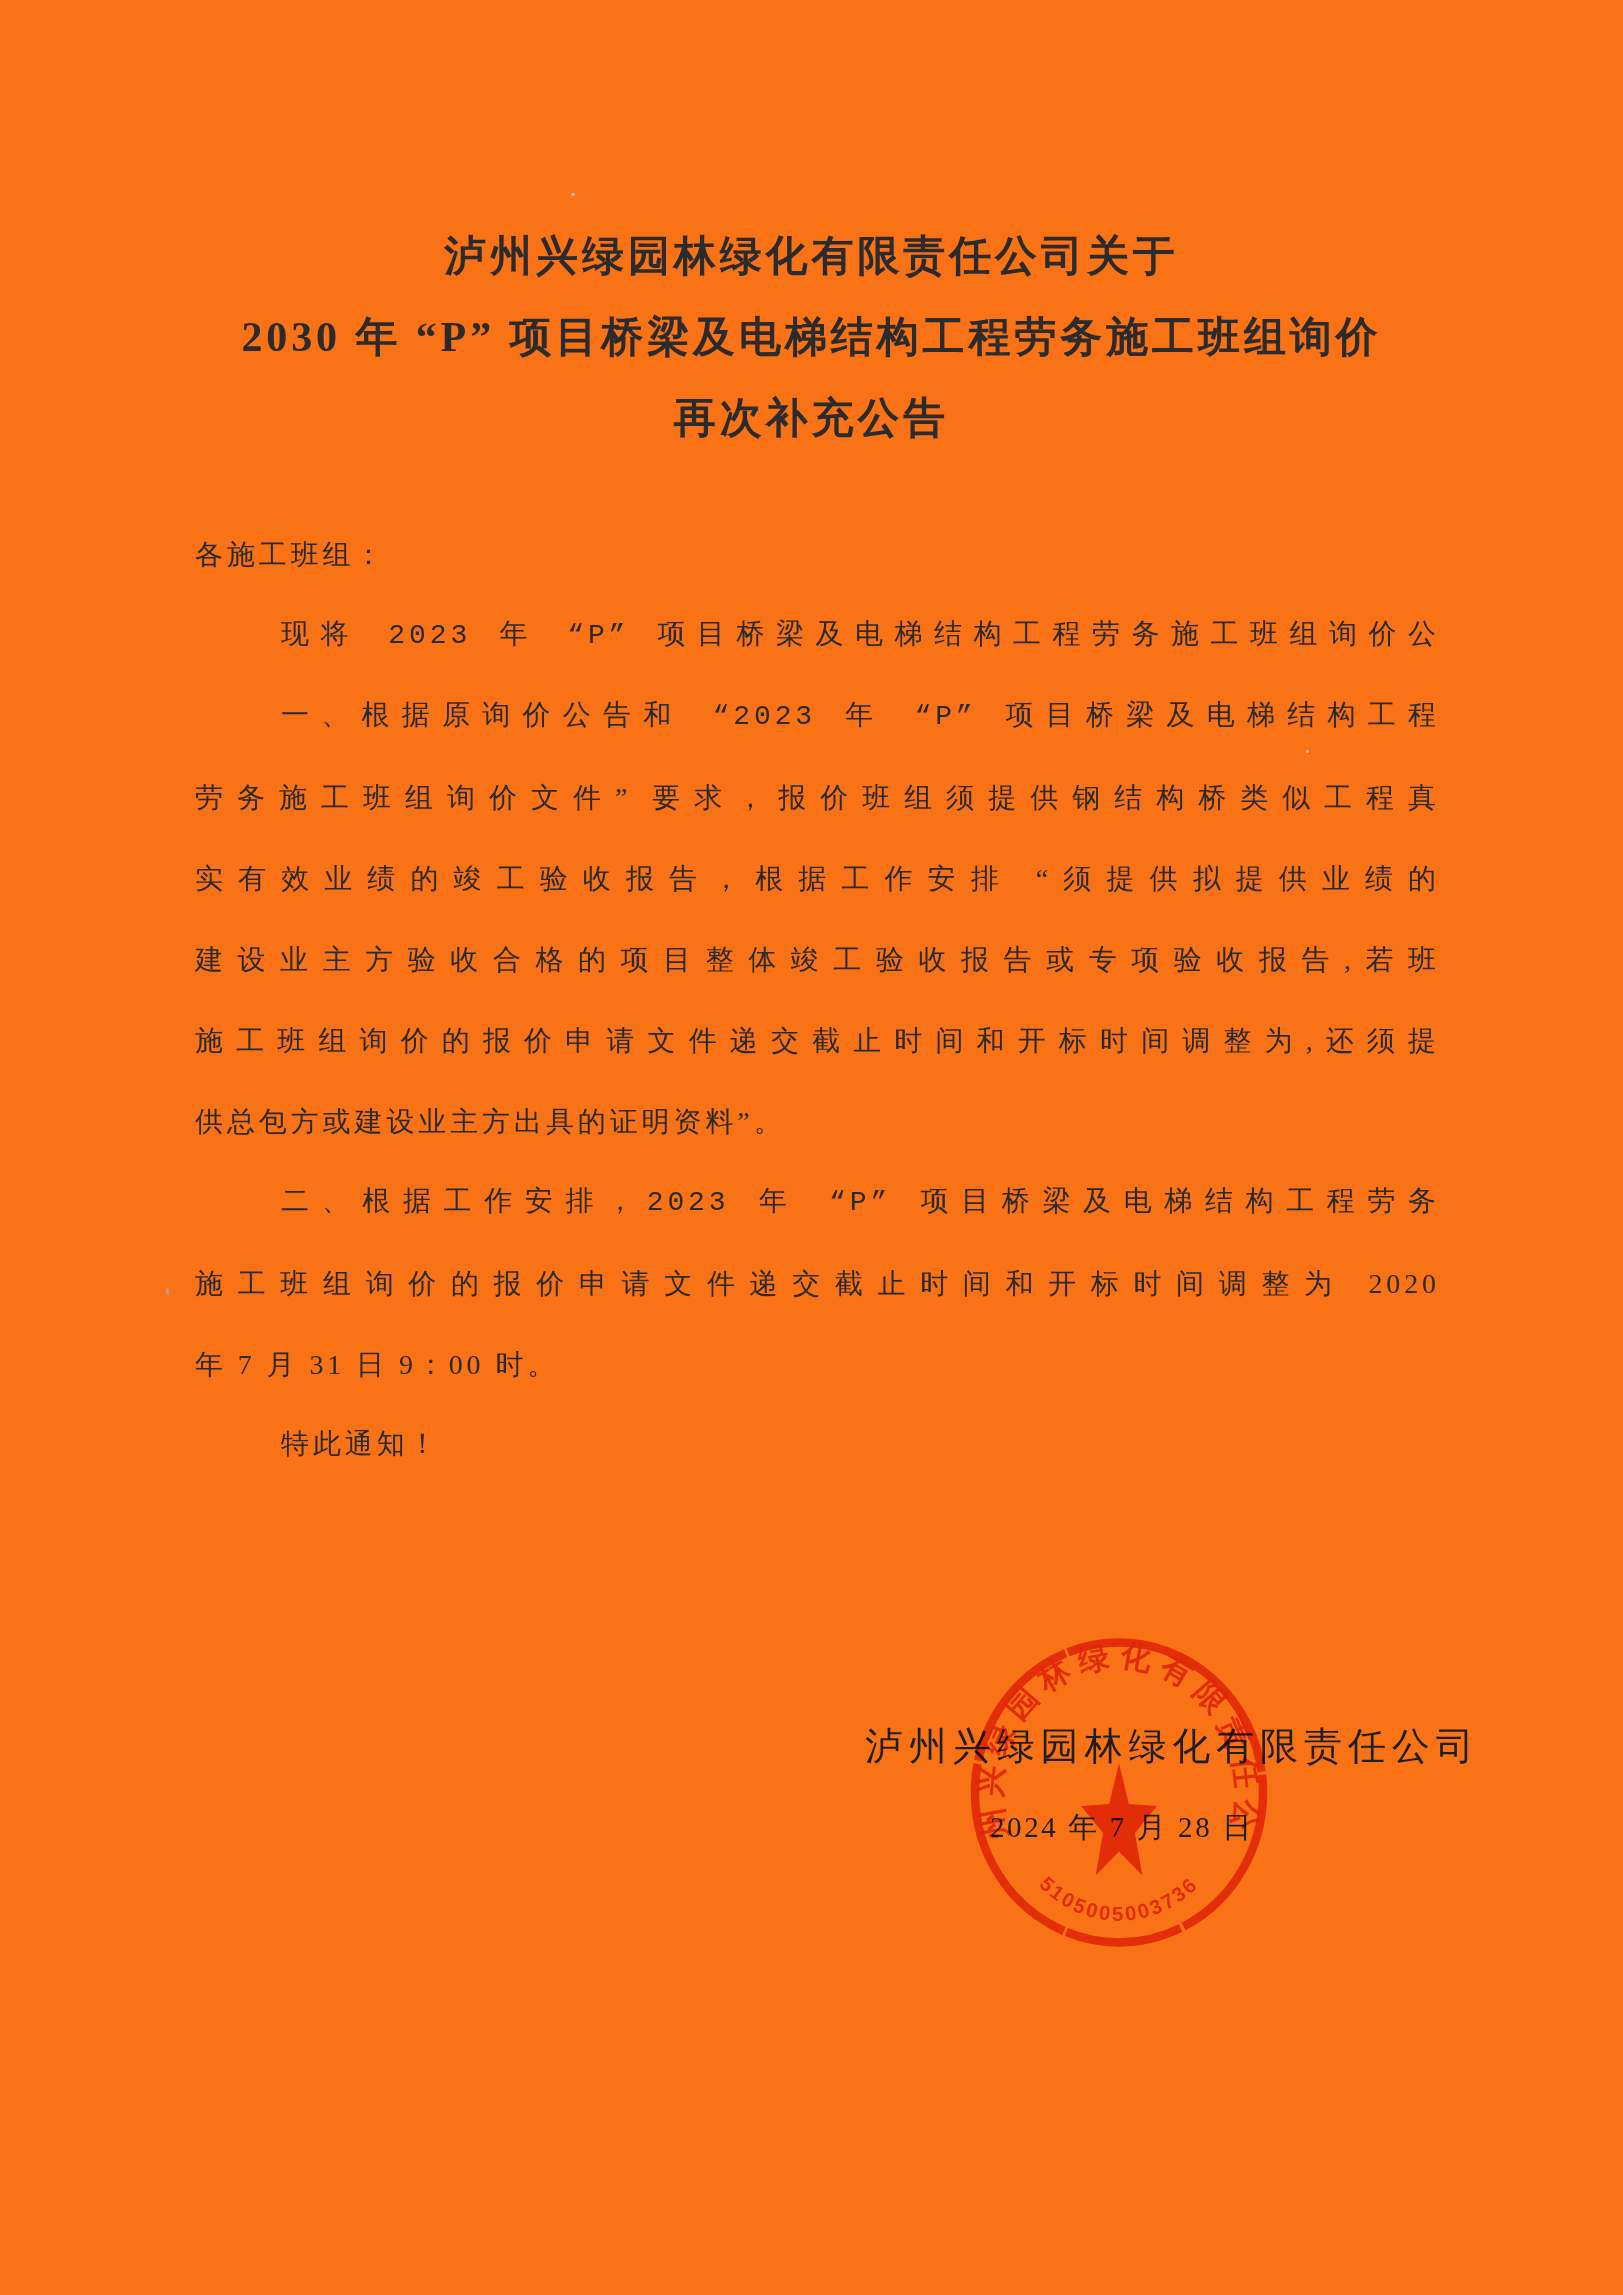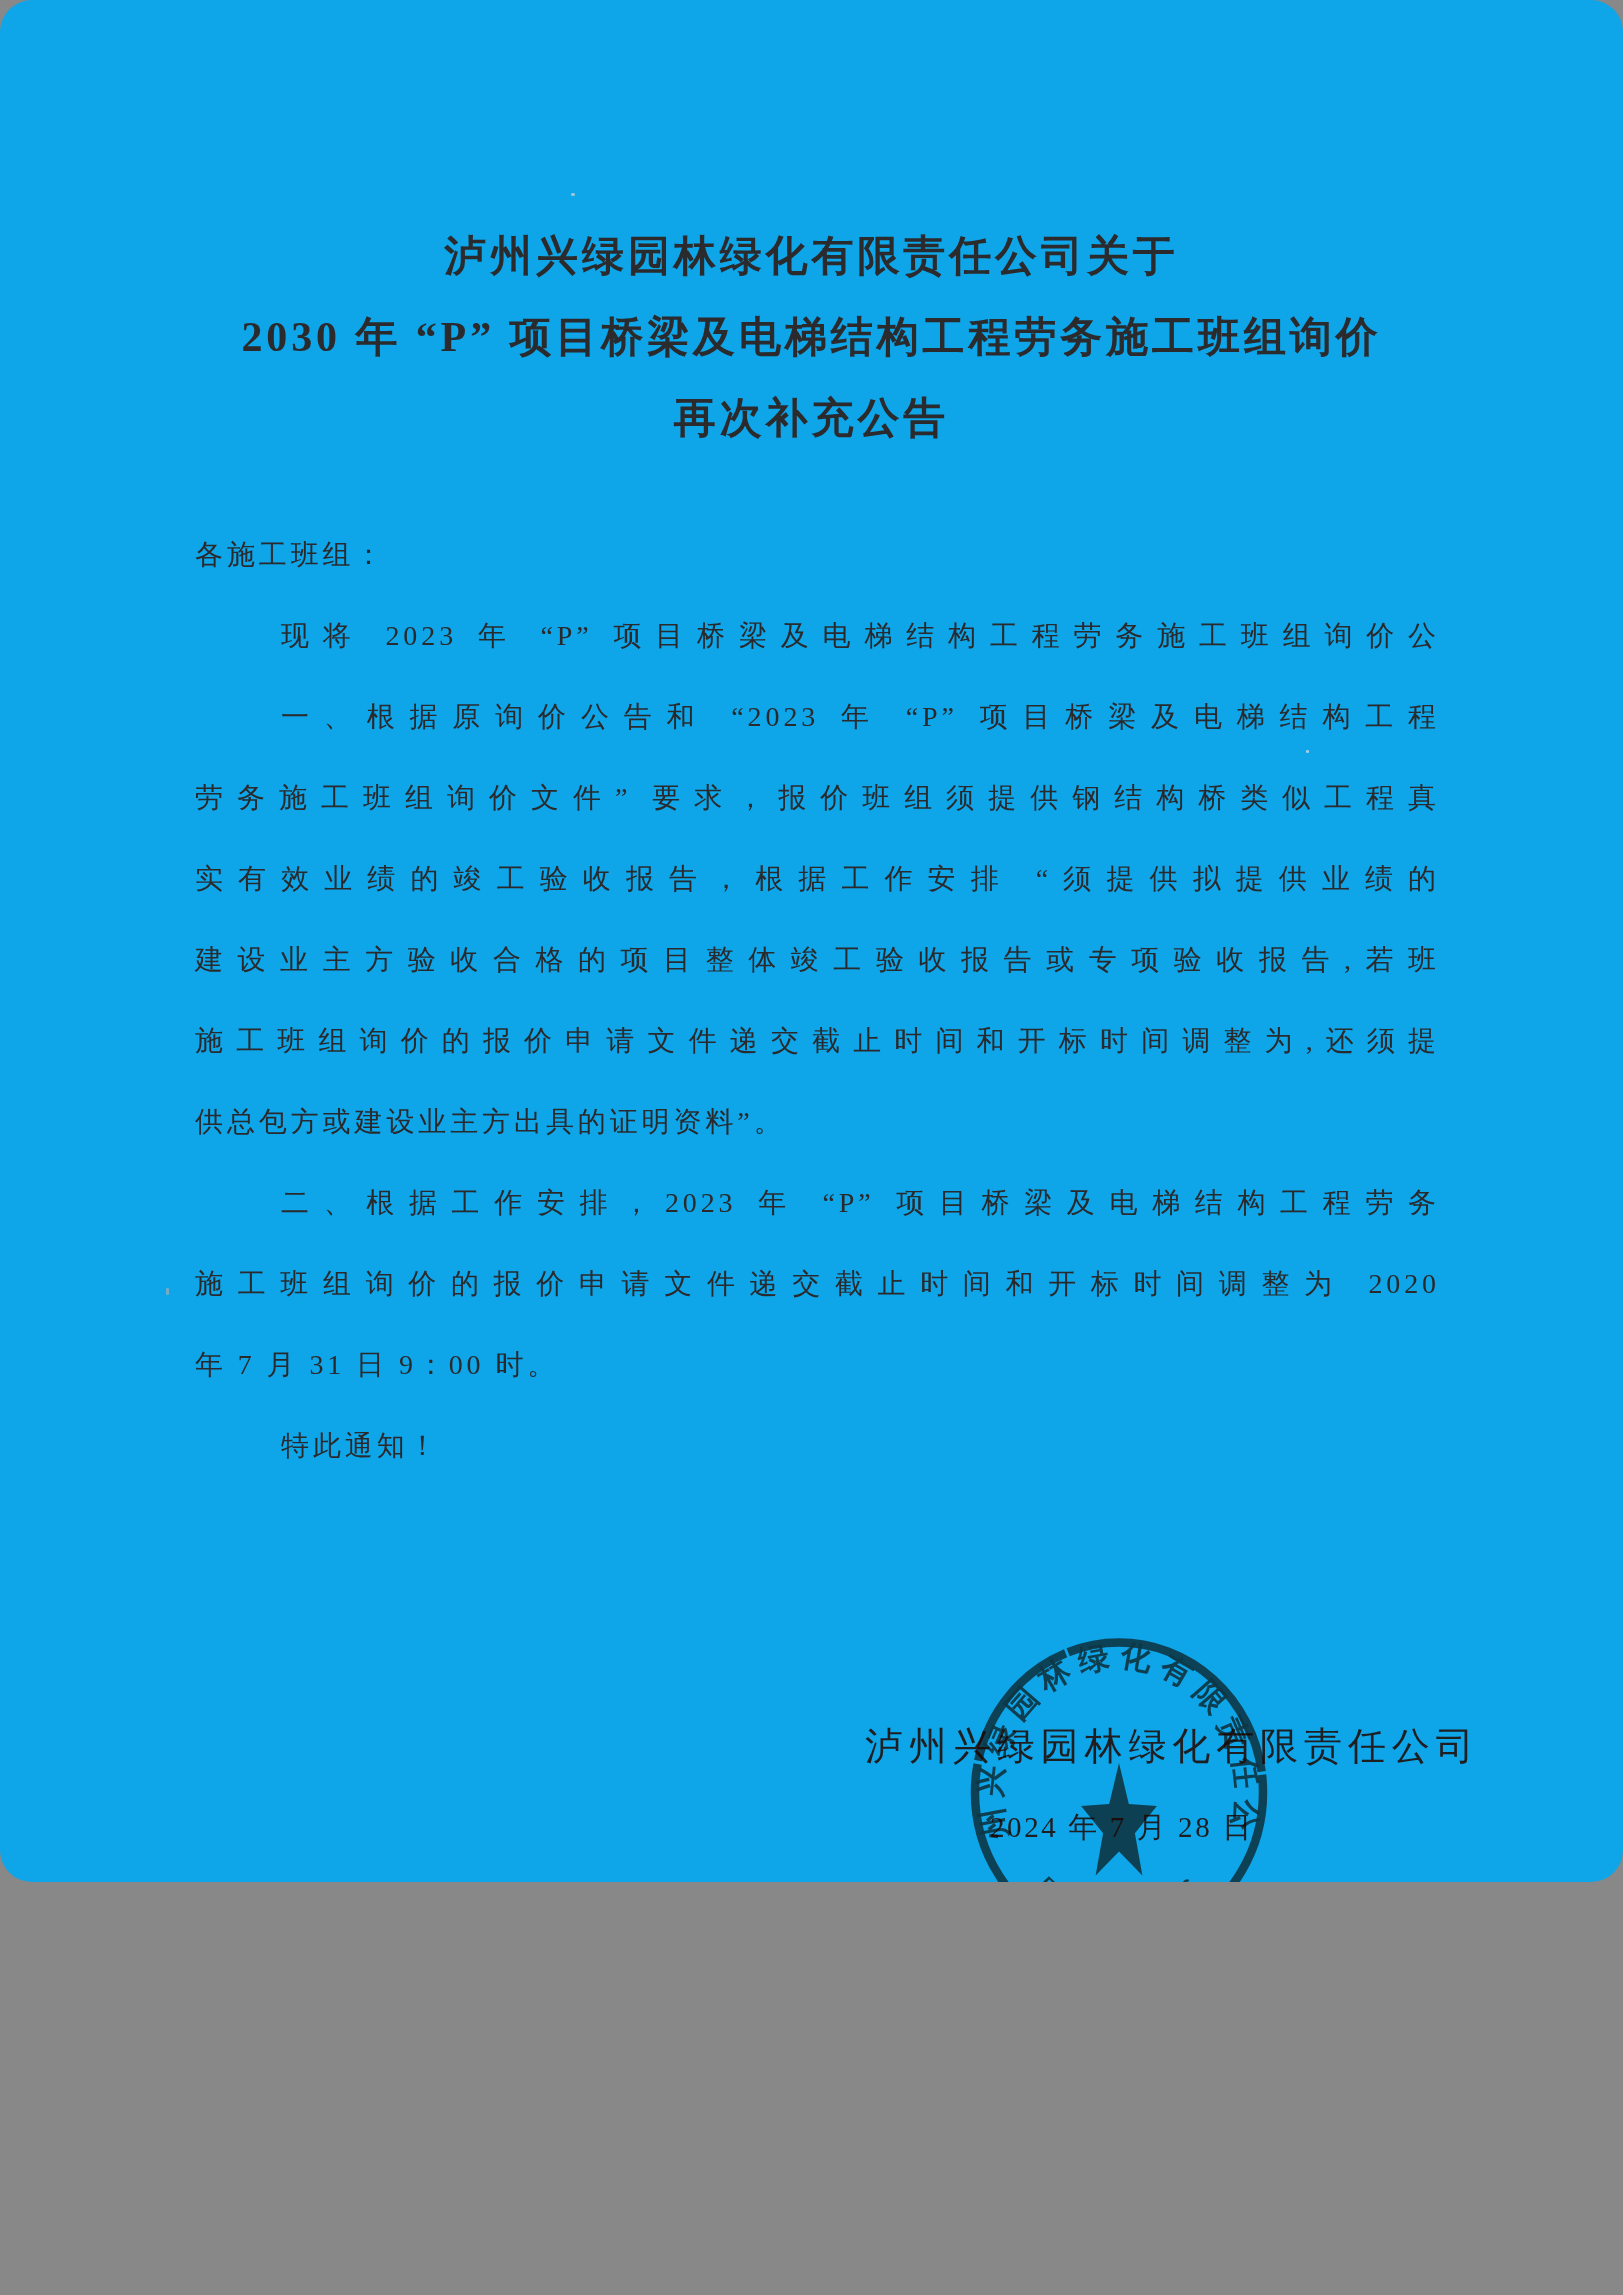--- a/index.html
+++ b/index.html
@@ -1,23 +1,22 @@
 <!DOCTYPE html>
 <html style="font-size:10.5px"><head>
 <meta charset="utf-8">
 <style>
   html,body{margin:0;padding:0;background:#888;}
   .page{
     position:relative;
-    width:1623px;height:1882px;
-    background:#0ea5e9;
+    width:1623px;height:2295px;
+    background:#f97316;
     overflow:hidden;
     font-family:"Liberation Serif","DejaVu Serif",serif;
     color:#262626;
-    border-radius:32px;
   }
   
   .title-block{
     position:absolute;left:0;top:216px;width:1623px;
     text-align:center;
   }
   .title-line{
     font-family:"Liberation Serif","DejaVu Serif",serif;
     font-weight:bold;
     font-size:42px;
@@ -37,21 +36,21 @@
     letter-spacing:3.9px;
     color:#2a2a2c;
     white-space:nowrap;
   }
   .ln.stretch{
     white-space:normal;
     text-align:justify;
     text-align-last:justify;
     -moz-text-align-last:justify;
   }
-  .ln.indent{ text-indent:86px; }
+  .ln.indent{ text-indent:86px;font-family:Liberation Mono, monospace; }
   
   .sig-company{
     position:absolute;left:865px;top:1727px;
     font-size:38px;letter-spacing:5.9px;line-height:1;
     color:#1f1f22;white-space:nowrap;z-index:2;
   }
   .sig-date{
     position:absolute;left:990px;top:1813px;
     font-size:29px;letter-spacing:2.6px;line-height:1;
     color:#1f1f22;white-space:nowrap;z-index:2;

